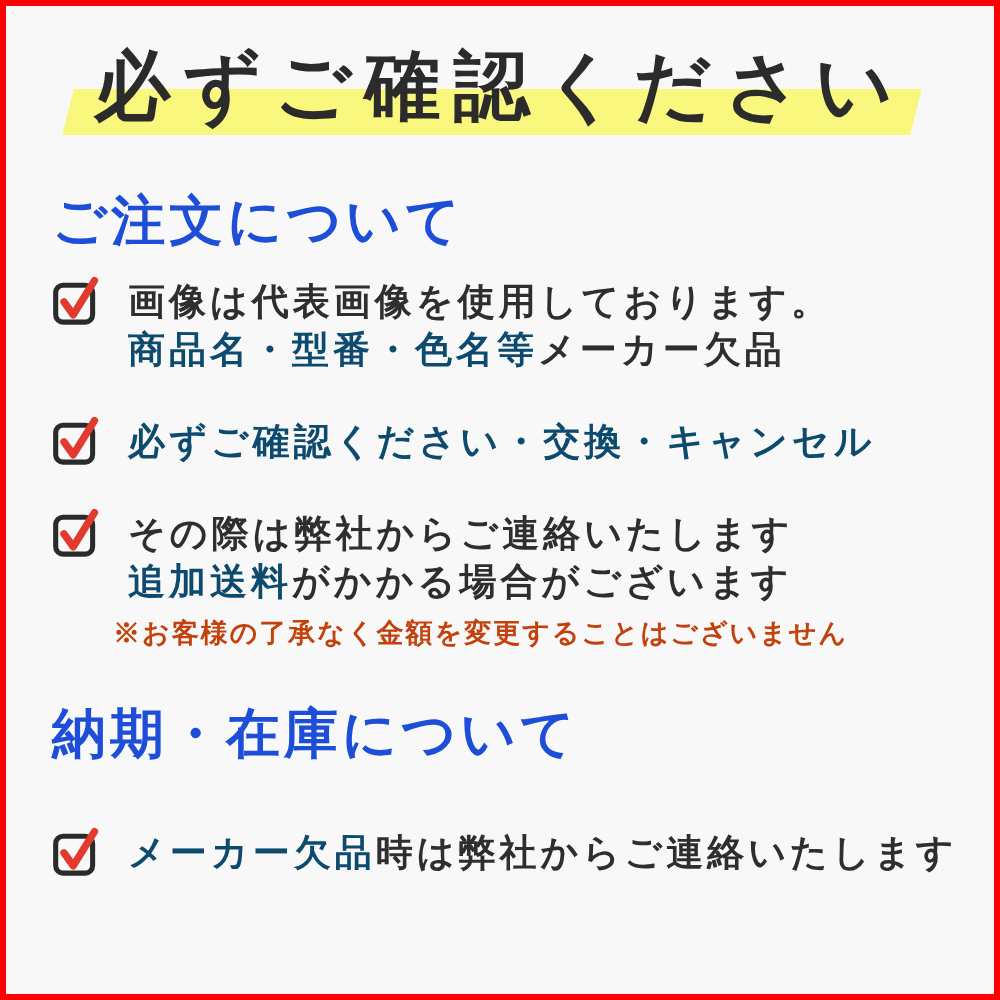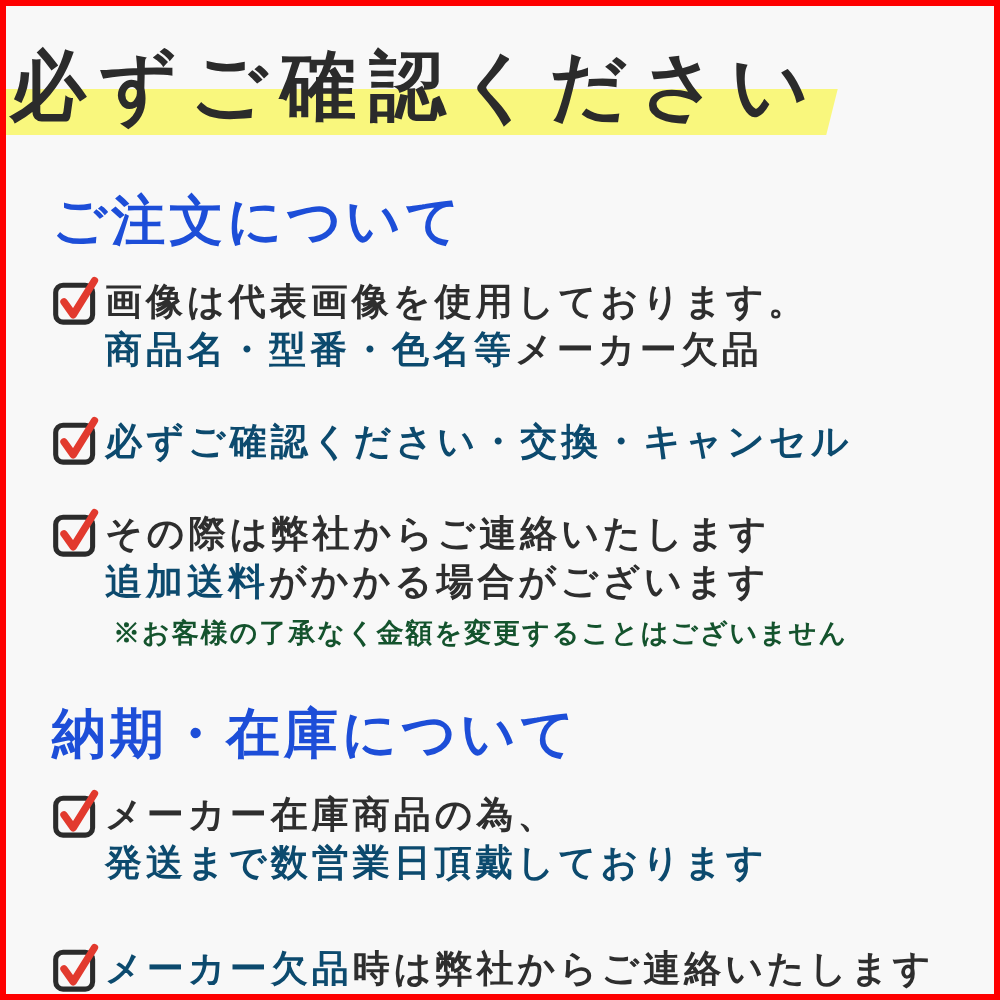--- a/index.html
+++ b/index.html
@@ -7,21 +7,21 @@
   .page {
     position:relative;
     width:1000px; height:1000px;
     background:#f8f8f8;
     border:6px solid #fe0000;
     font-family:"Liberation Serif", serif;
     color:#2e2e2e;
     overflow:hidden;
   }
   
-  .title-wrap { text-align:left; margin-top:30px; }
+  .title-wrap { text-align:center; margin-top:30px; }
   .title-inner { position:relative; display:inline-block; padding:0 4px; }
   .title-highlight {
     position:absolute; left:-22px; right:-6px; bottom:4px; height:46px;
     background:#f9f77d; transform:skewX(-14deg);
   }
   .title-text {
     position:relative; font-size:76px; font-weight:700;
     letter-spacing:13px; color:#2b2b2b; white-space:nowrap;
   }
   
@@ -29,26 +29,26 @@
   .section-heading {
     font-size:54px; font-weight:700; letter-spacing:4px;
     color:#1d4ed8; margin:46px 0 20px 0;
   }
   .section-heading.second { }
   
   .item { display:flex; align-items:flex-start; gap:5px; margin-bottom:44px; }
   .item:last-child { margin-bottom:0; }
   .checkbox { flex:0 0 auto; width:48px; height:52px; margin-top:-4px; }
   .item-text { font-size:37px; font-weight:600; letter-spacing:4px; line-height:1.3; }
-  .line { white-space:nowrap; }
+  .line { white-space:nowrap;margin-left:23px; }
   .seg { color:#2e2e2e; }
   .seg.red { color:#0c4a6e; font-weight:700; }
   .note {
     font-size:27px; font-weight:700; letter-spacing:2px;
-    color:#14532d; margin-top:10px; margin-left:8px; white-space:nowrap;
+    color:#c2410c; margin-top:10px; margin-left:8px; white-space:nowrap;
   }
 </style>
 </head>
 <body>
 
 <div class="page">
 
   <div class="title-wrap">
     <span class="title-inner">
       <span class="title-highlight"></span>
@@ -98,34 +98,20 @@
         </div>
         <div class="line">
           <span class="seg red">追加送料</span><span class="seg">がかかる場合がございます</span>
         </div>
         <div class="note">※お客様の了承なく金額を変更することはございません</div>
       </div>
     </div>
 
     <h2 class="section-heading second">納期・在庫について</h2>
 
-    <div class="item">
-      <svg class="checkbox" viewBox="0 0 52 56" aria-hidden="true">
-        <rect x="4" y="12" width="40" height="40" rx="8" fill="none" stroke="#2b2b2b" stroke-width="5.5"></rect>
-        <path d="M13 30 L23 44 L46 7" fill="none" stroke="#e23a2e" stroke-width="8" stroke-linecap="round" stroke-linejoin="round"></path>
-      </svg>
-      <div class="item-text">
-        <div class="line">
-          <span class="seg">メーカー在庫商品の為、</span>
-        </div>
-        <div class="line">
-          <span class="seg red">発送まで数営業日頂戴しております</span>
-        </div>
-      </div>
-    </div>
 
     <div class="item" style="margin-top:58px;">
       <svg class="checkbox" viewBox="0 0 52 56" aria-hidden="true">
         <rect x="4" y="12" width="40" height="40" rx="8" fill="none" stroke="#2b2b2b" stroke-width="5.5"></rect>
         <path d="M13 30 L23 44 L46 7" fill="none" stroke="#e23a2e" stroke-width="8" stroke-linecap="round" stroke-linejoin="round"></path>
       </svg>
       <div class="item-text">
         <div class="line">
           <span class="seg red">メーカー欠品</span><span class="seg">時は弊社からご連絡いたします</span>
         </div>

